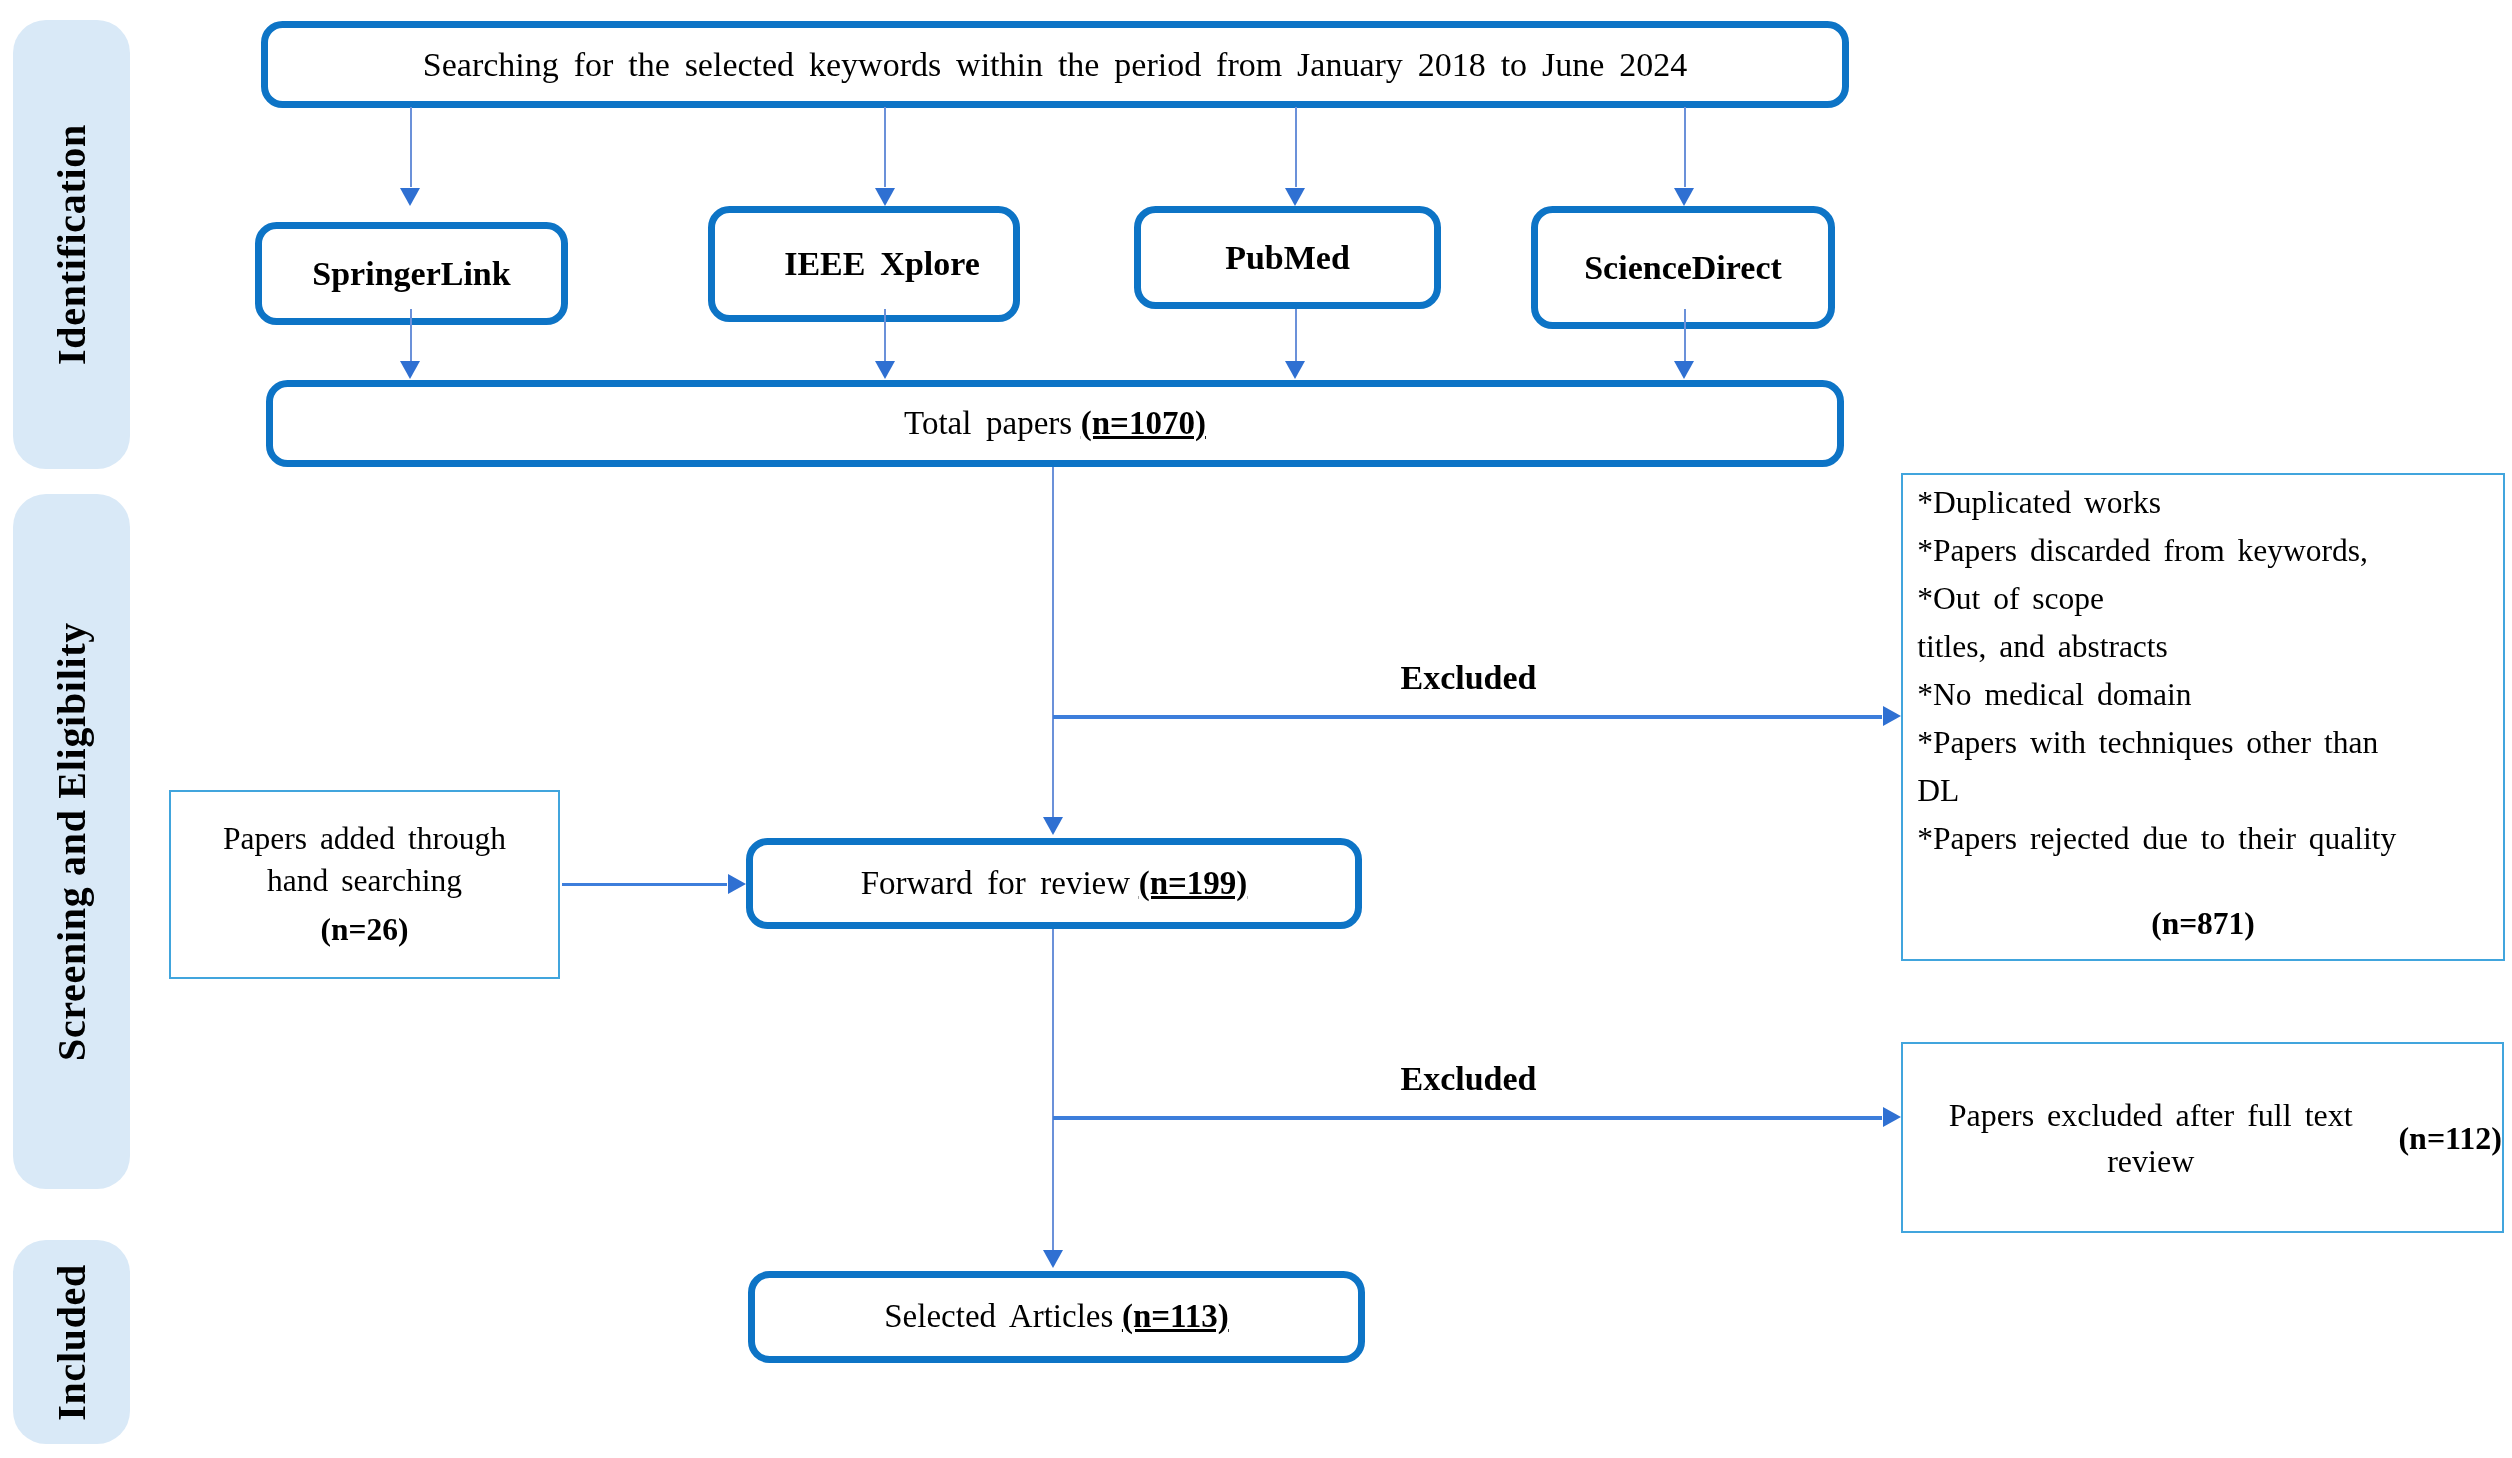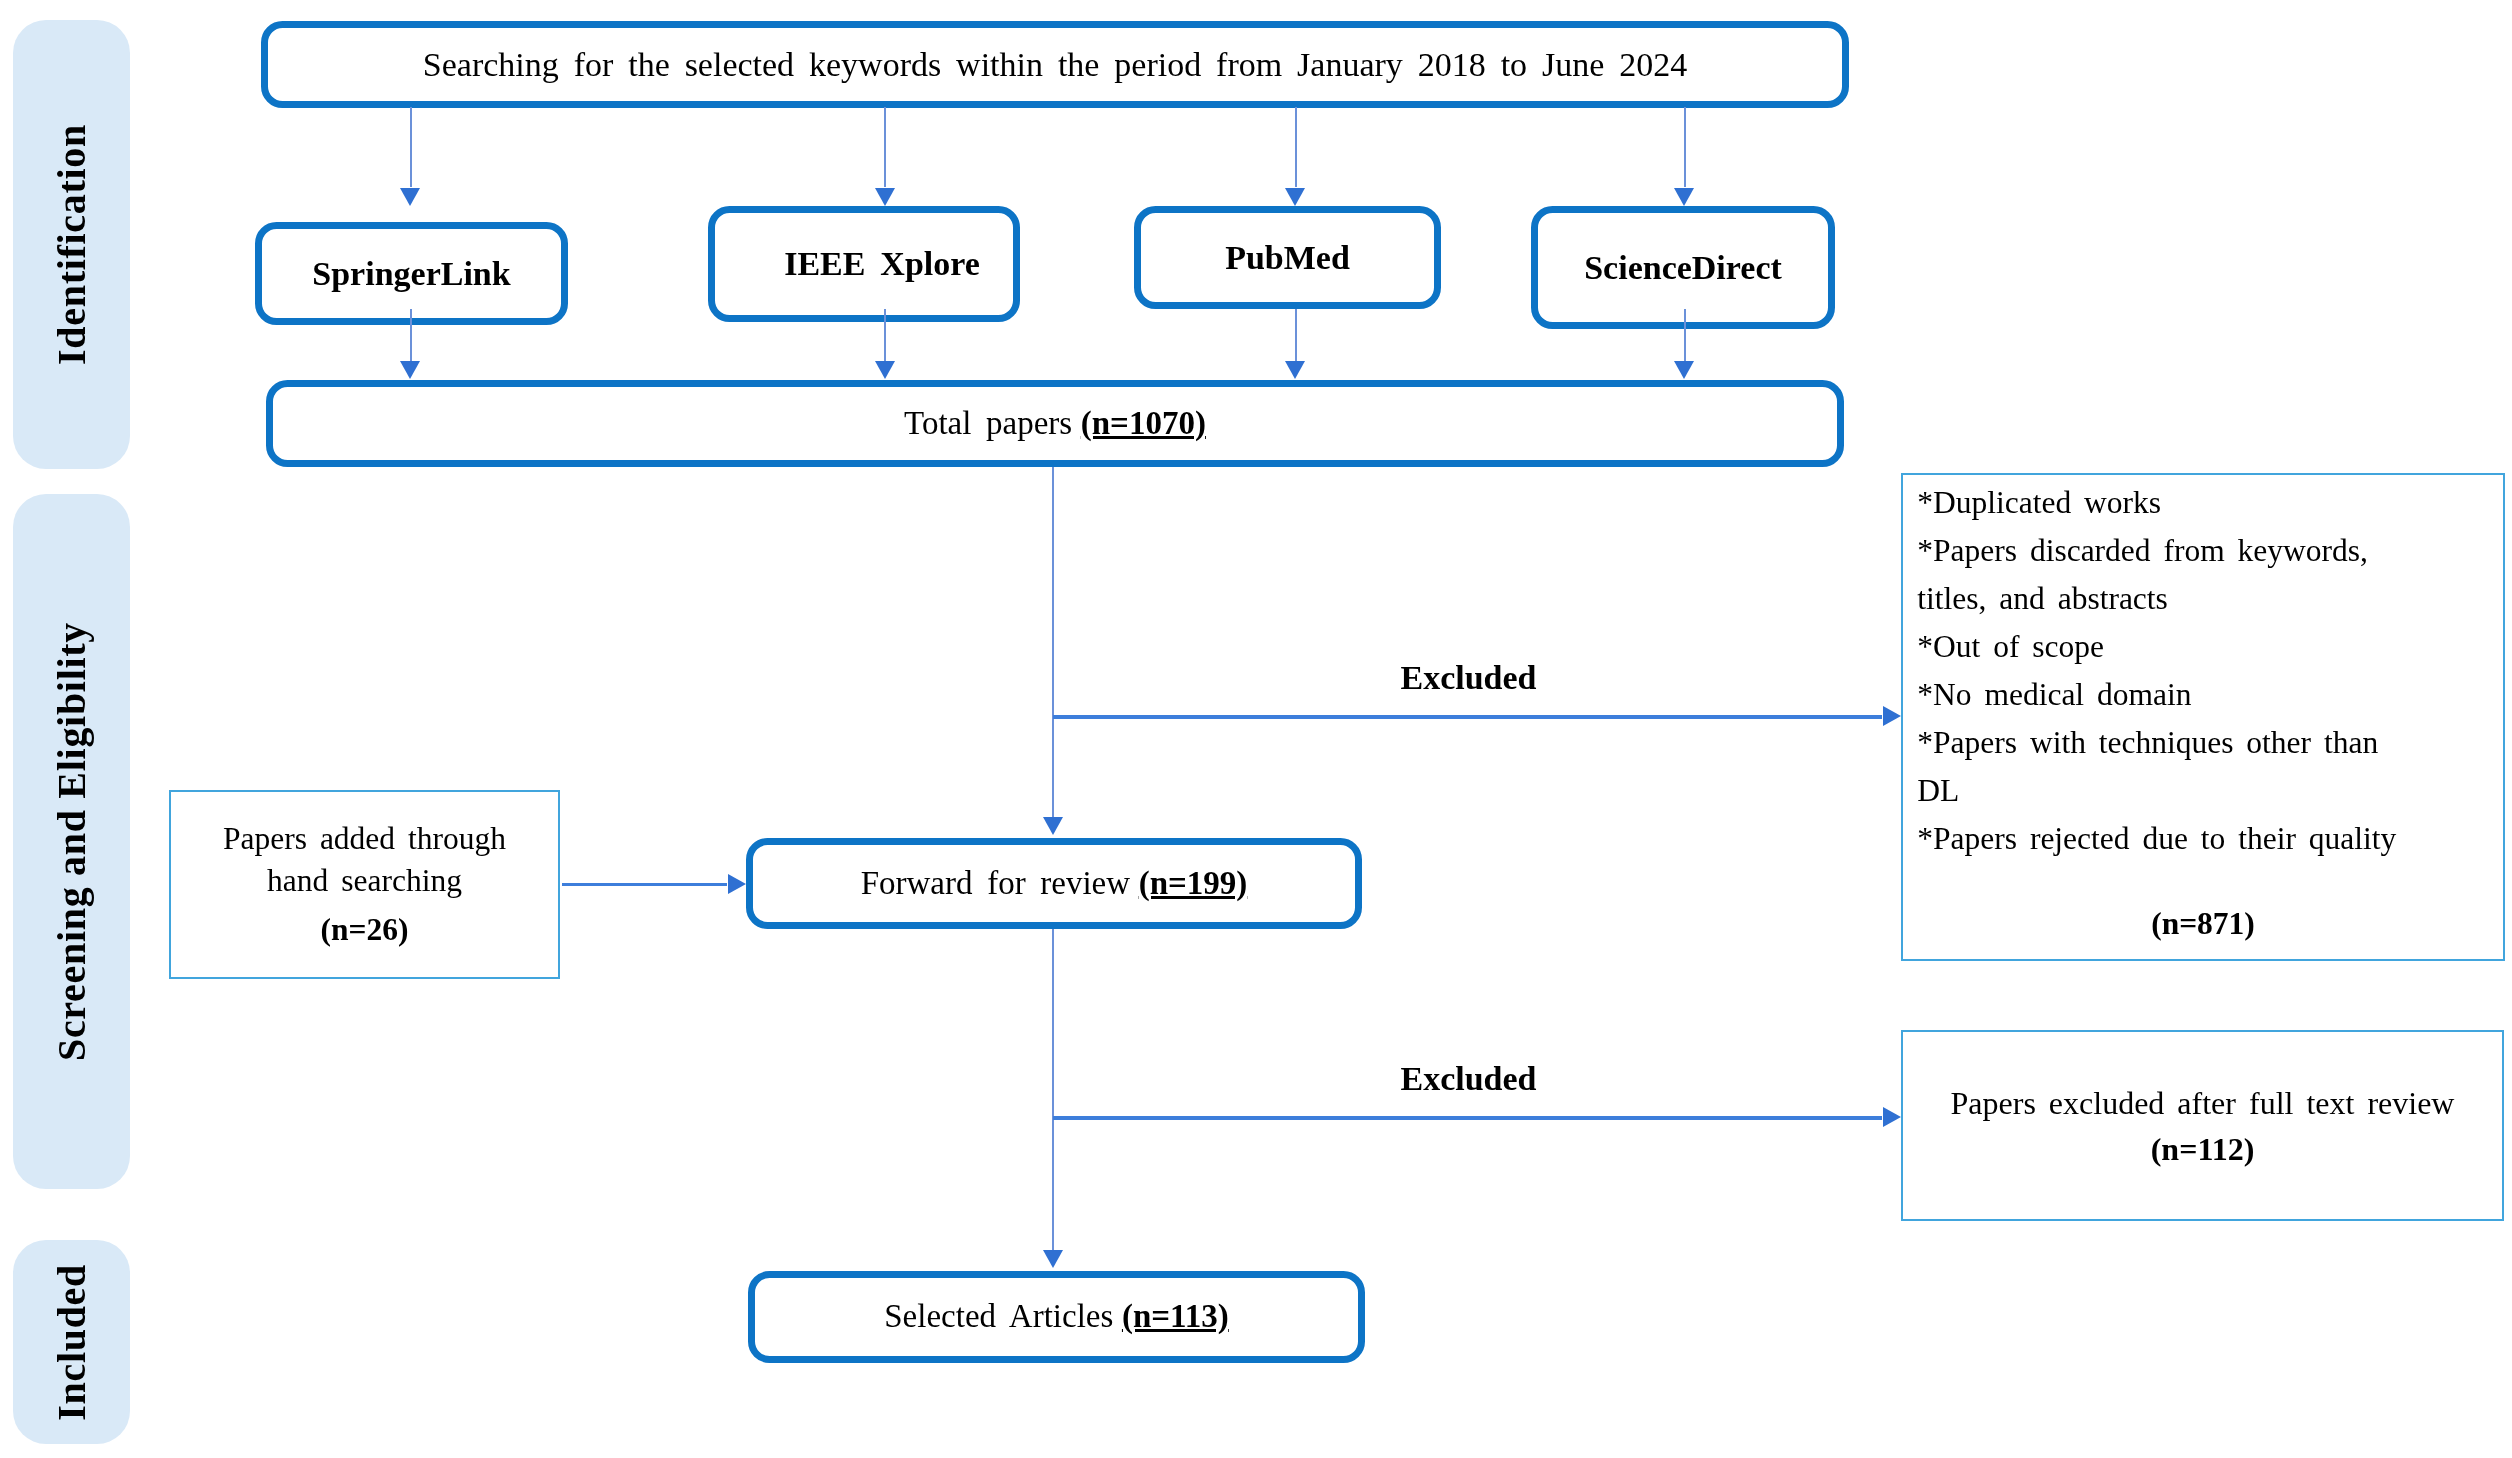--- a/index.html
+++ b/index.html
@@ -28,22 +28,22 @@
   
   .box-thin{
     position:absolute;box-sizing:border-box;background:#fff;
     border:2.1px solid #41a5dd;font-size:31.5px;word-spacing:5px;
   }
   .box-hand{display:flex;flex-direction:column;align-items:center;justify-content:center;
     text-align:center;line-height:42px;}
   .box-hand .nval{font-weight:bold;margin-top:7.2px;}
   .box-excl1{padding:4.3px 14.3px 0 14.3px;line-height:48px;}
   .box-excl1 .nval{font-weight:bold;text-align:center;margin-top:37px;}
-  .box-excl2{display:flex;flex-direction:column;align-items:center;justify-content:center;
-    text-align:center;font-size:32px;line-height:46px;}
+  .box-excl2{display:flex;flex-direction:row;align-items:center;justify-content:center;
+    text-align:center;font-size:32px;line-height:46px;margin-top:12px;}
   .box-excl2 .nval{font-weight:bold;}
   
   .vline{position:absolute;width:2.1px;background:#6b91d9;}
   .hline{position:absolute;height:3.6px;background:#3d7edb;}
   .arr-down{position:absolute;width:0;height:0;
     border-left:10px solid transparent;border-right:10px solid transparent;
     border-top:18.6px solid #2f70d2;}
   .arr-right{position:absolute;width:0;height:0;
     border-top:10px solid transparent;border-bottom:10px solid transparent;
     border-left:18.6px solid #2f70d2;}
@@ -94,22 +94,22 @@
   </div>
 
   <div class="box-thick" style="left:746px;top:838px;width:616px;height:91px;">
     <span>Forward for review</span>
     <span class="nval">(n=199)</span>
   </div>
 
   <div class="box-thin box-excl1" style="left:1901px;top:473px;width:604px;height:488px;">
     <div>*Duplicated works</div>
     <div>*Papers discarded from keywords,</div>
+    <div>*Out of scope</div>
     <div>titles, and abstracts</div>
-    <div>*Out of scope</div>
     <div>*No medical domain</div>
     <div>*Papers with techniques other than</div>
     <div>DL</div>
     <div>*Papers rejected due to their quality</div>
     <div class="nval">(n=871)</div>
   </div>
 
   <div class="box-thin box-excl2" style="left:1901px;top:1030px;width:603px;height:191px;">
     <div>Papers excluded after full text review</div>
     <div class="nval">(n=112)</div>

